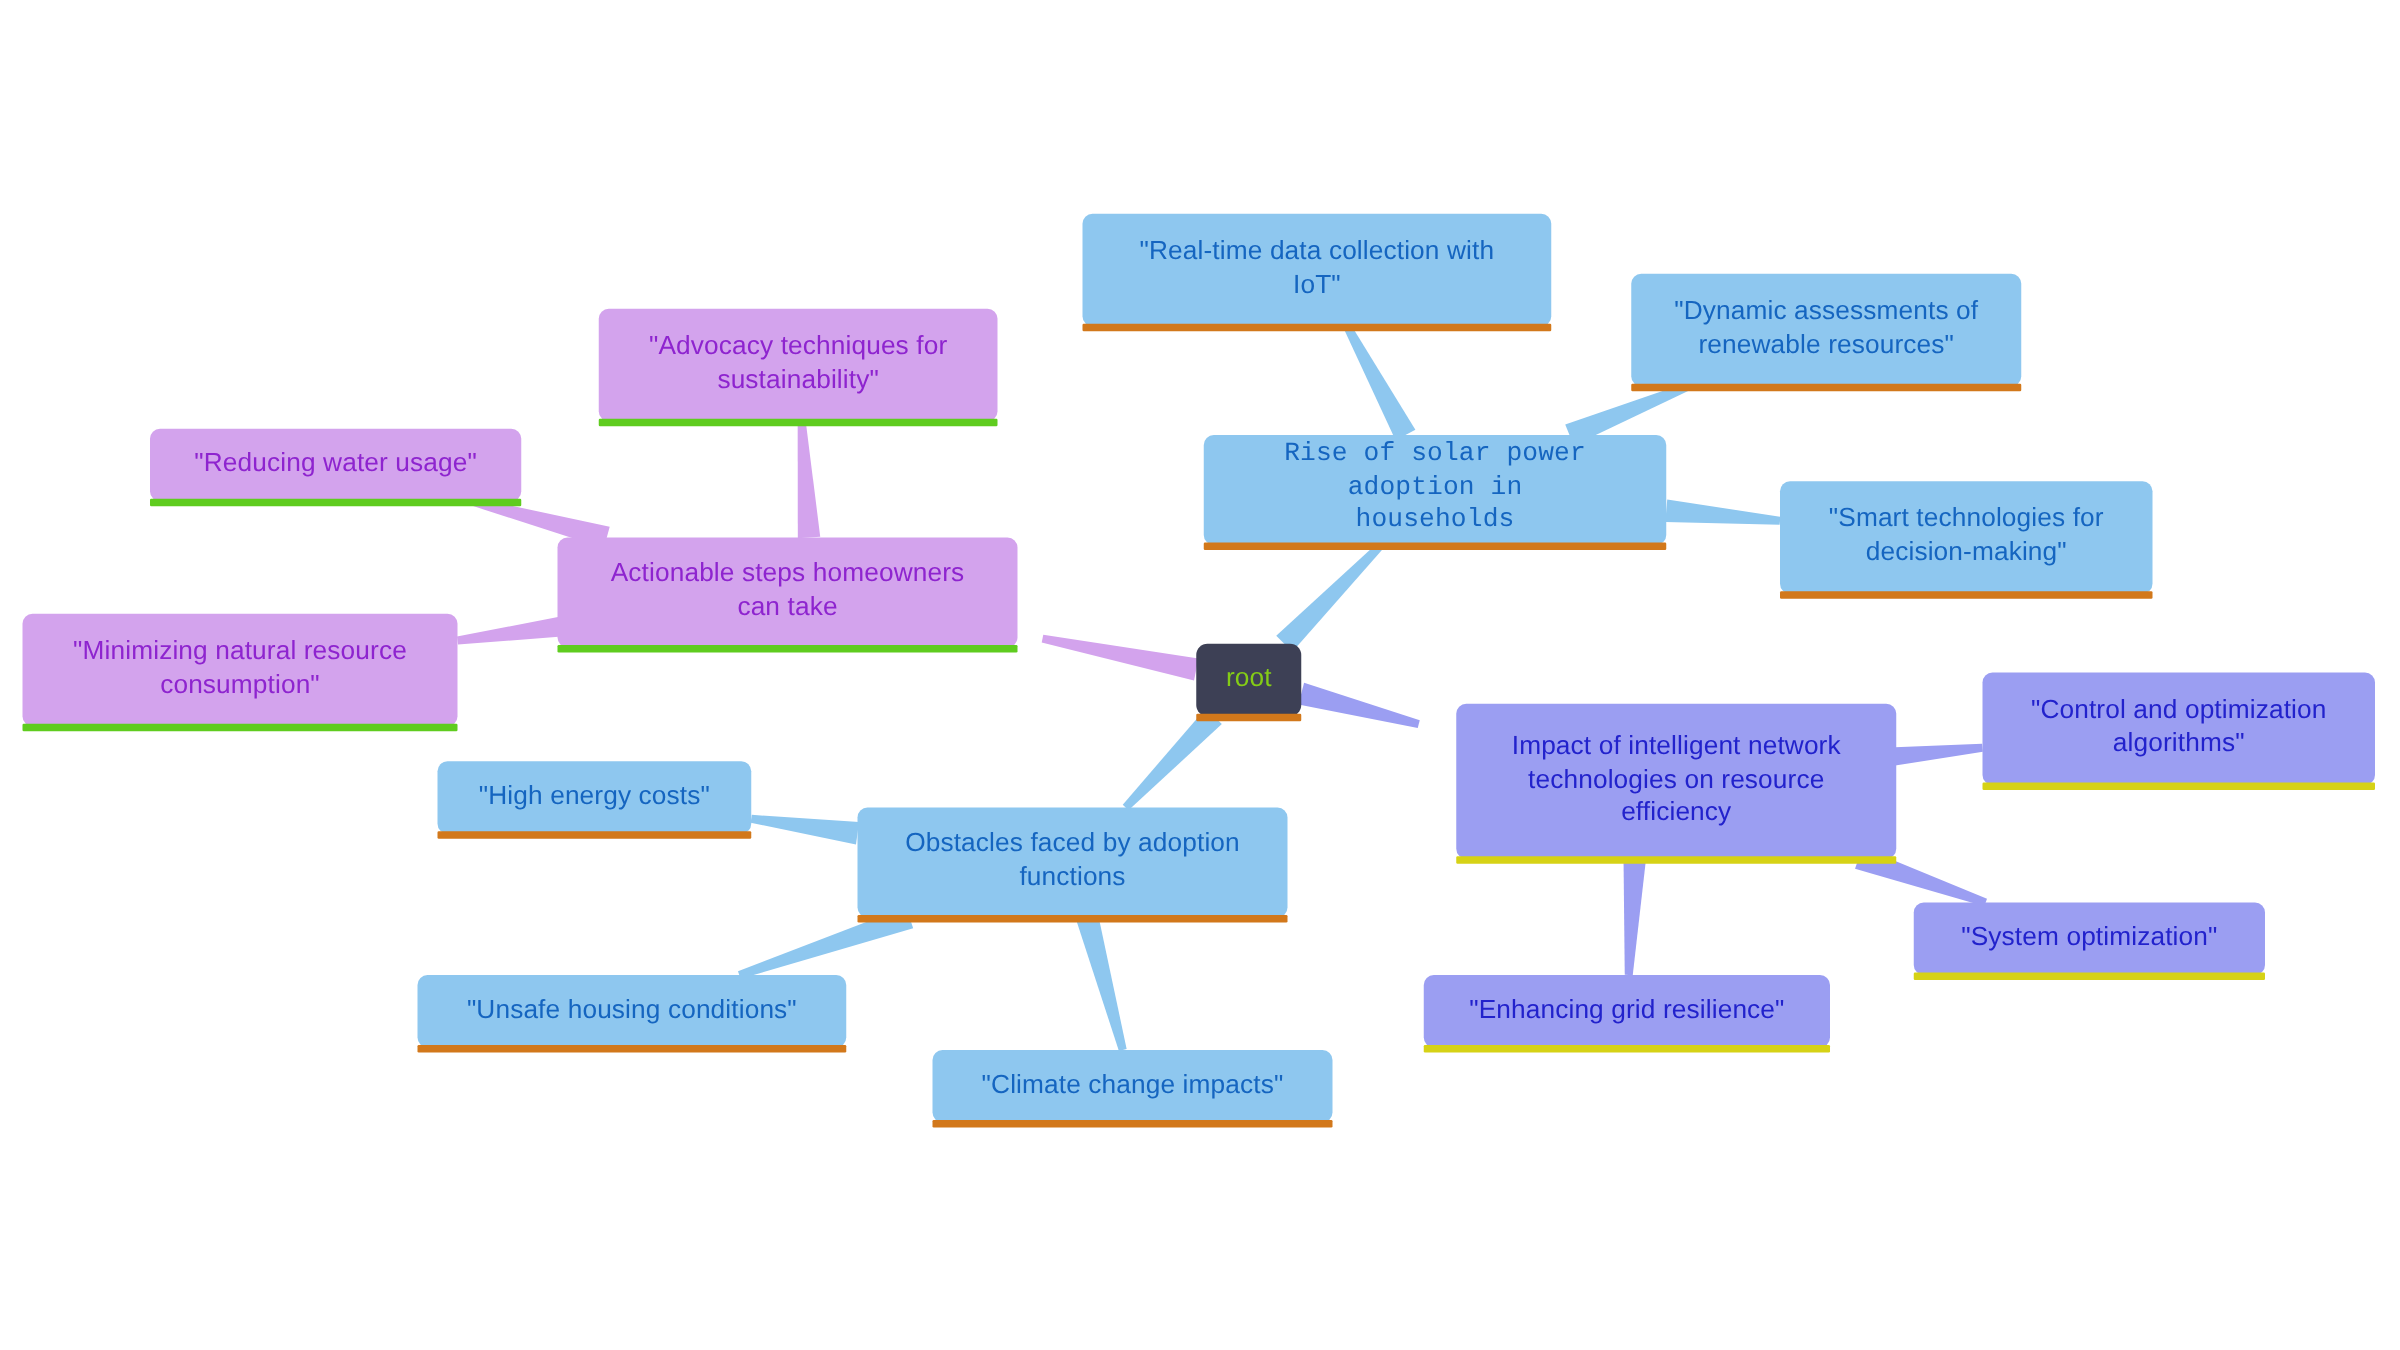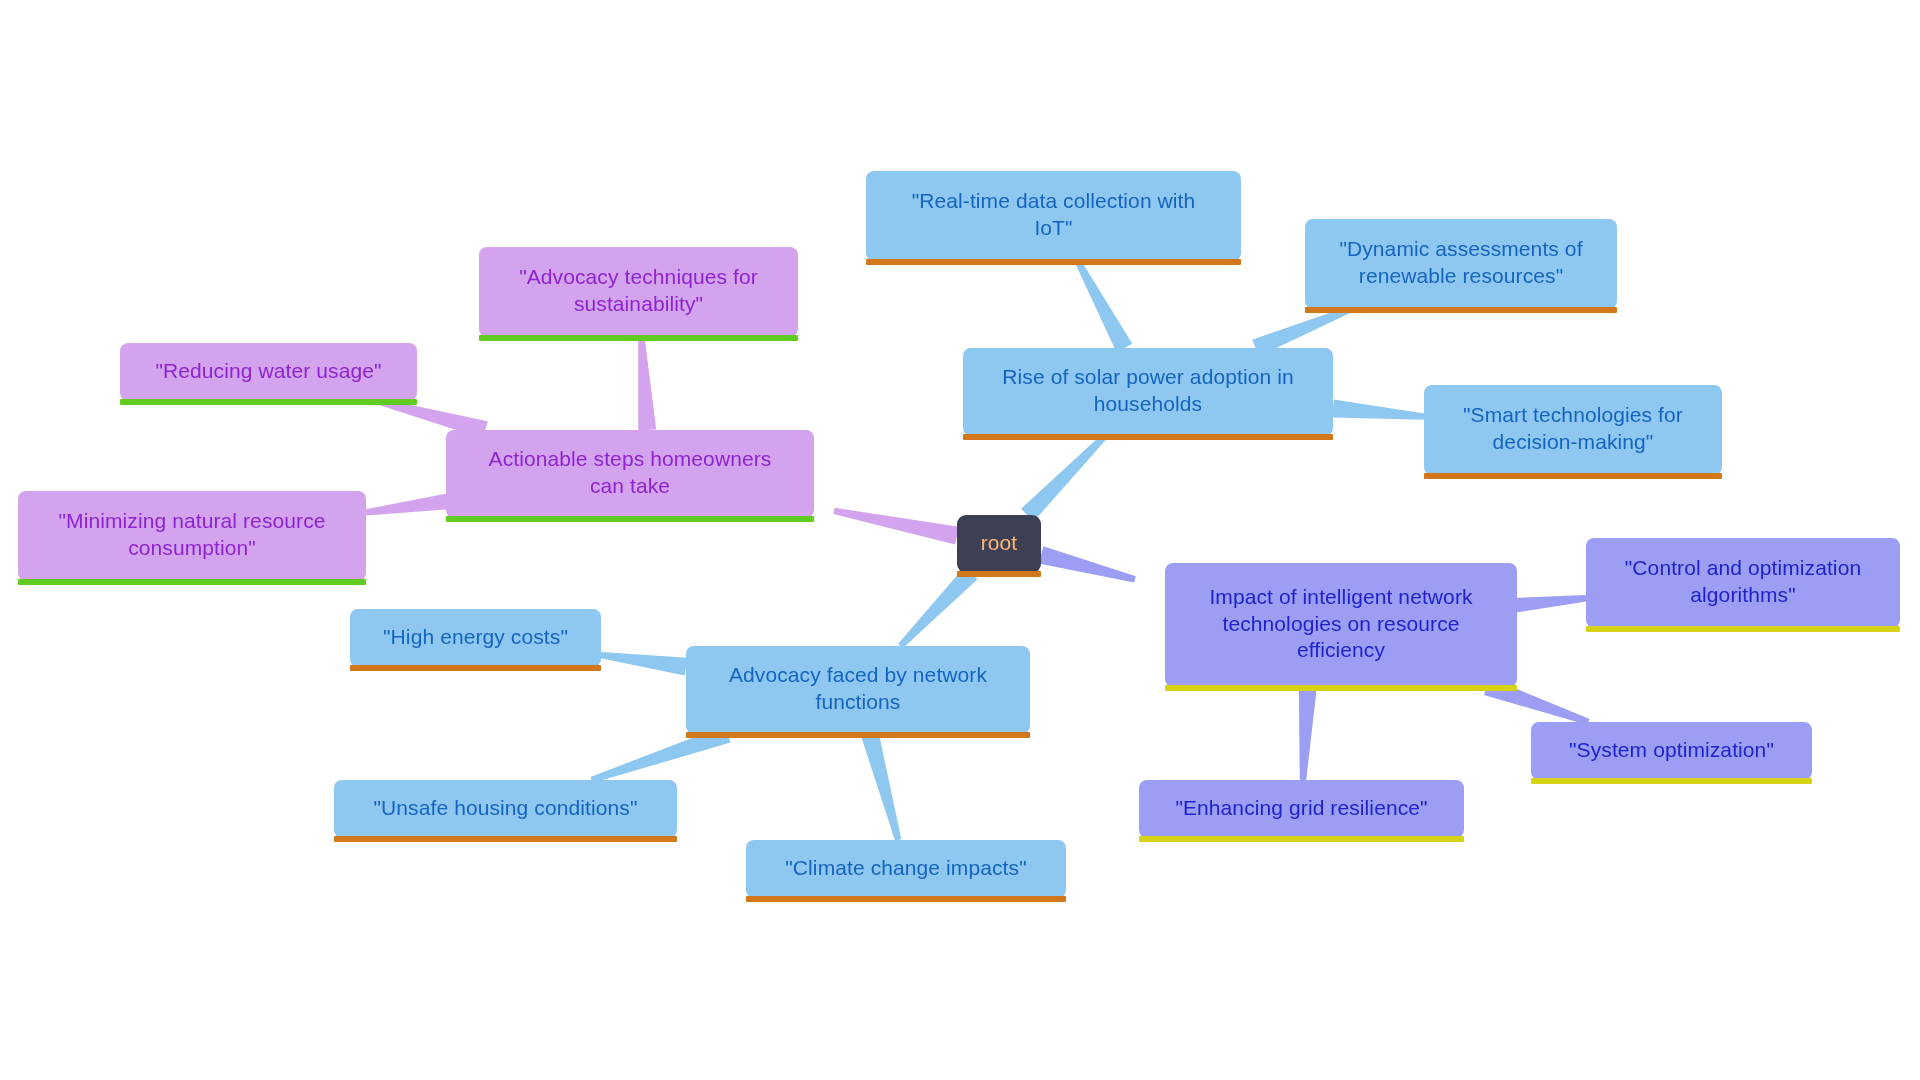--- a/index.html
+++ b/index.html
@@ -65,21 +65,21 @@
   .branch-purple .underline { background: #5fcc1f; }
 
   .branch-indigo {
     background: #9b9ef2;
     color: #2222cc;
   }
   .branch-indigo .underline { background: #d6d216; }
 
   .branch-root {
     background: #3d4055;
-    color: #fdba74;
+    color: #84cc16;
     border-radius: 9px;
   }
   .branch-root .underline { background: #d2781b; }
 
   .size-root { font-size: 21px; }
   .size-trunk { font-size: 21px; }
   .size-leaf { font-size: 21px; }
 </style>
 </head>
 <body>
@@ -98,36 +98,36 @@
       <polygon points="687.2123772585745,657.6990261293458 601.4310674697153,651.8906050783788 600.5689325302847,658.2322707386146 684.7876227414255,675.5349607987587" fill="#8ec7ef"></polygon>
       <polygon points="724.7851791033328,725.4727985620401 590.3798283870674,776.968106155392 592.4268943020083,783.031893844608 730.5425519891043,742.5272014379599" fill="#8ec7ef"></polygon>
       <polygon points="861.1060007685948,736.3310521330868 895.1326612292061,840.8288185362086 901.3142661450955,839.1711814637914 878.4917645945337,731.6689478669132" fill="#8ec7ef"></polygon>
       <polygon points="1038.7384337992487,563.6150641122961 1134.195887573066,582.4050142484745 1135.804112426934,576.2103703669101 1043.2615662007513,546.1926281953963" fill="#9b9ef2"></polygon>
       <polygon points="1487.8708937665458,616.8466533447893 1586.309651116994,601.4488718065423 1585.690348883006,595.0789059712355 1486.1291062334542,598.9311244329886" fill="#9b9ef2"></polygon>
       <polygon points="1484.0305206443138,695.0105734855653 1587.471962895756,725.0208036902291 1589.5835926597997,718.9791963097709 1489.9694793556862,678.018552728027" fill="#9b9ef2"></polygon>
       <polygon points="1298.8108847720755,686.5359441925091 1299.801539223308,779.8350023795588 1306.1930259940834,780.1649976204412 1316.786941314881,687.4640558074909" fill="#9b9ef2"></polygon>
     </svg>
   <div id="node-layer">
       <div class="node branch-root size-root" style="left: 957px; top: 515px; width: 84px; height: 58px;"><span class="node-label">root</span><span class="underline"></span></div>
-      <div class="node branch-blue size-trunk" style="left: 963px; top: 348px; width: 370px; height: 88px;"><span class="node-label">Rise of solar power adoption in
+      <div class="node branch-blue size-trunk" style="left: 963px; top: 348px; width: 370px; height: 88px; font-family: Liberation Mono, monospace;"><span class="node-label">Rise of solar power adoption in
 households</span><span class="underline"></span></div>
       <div class="node branch-blue size-leaf" style="left: 866px; top: 171px; width: 375px; height: 90px;"><span class="node-label">"Real-time data collection with
 IoT"</span><span class="underline"></span></div>
       <div class="node branch-blue size-leaf" style="left: 1305px; top: 219px; width: 312px; height: 90px;"><span class="node-label">"Dynamic assessments of
 renewable resources"</span><span class="underline"></span></div>
       <div class="node branch-blue size-leaf" style="left: 1424px; top: 385px; width: 298px; height: 90px;"><span class="node-label">"Smart technologies for
 decision-making"</span><span class="underline"></span></div>
       <div class="node branch-purple size-trunk" style="left: 446px; top: 430px; width: 368px; height: 88px;"><span class="node-label">Actionable steps homeowners
 can take</span><span class="underline"></span></div>
       <div class="node branch-purple size-leaf" style="left: 479px; top: 247px; width: 319px; height: 90px;"><span class="node-label">"Advocacy techniques for
 sustainability"</span><span class="underline"></span></div>
       <div class="node branch-purple size-leaf" style="left: 120px; top: 343px; width: 297px; height: 58px;"><span class="node-label">"Reducing water usage"</span><span class="underline"></span></div>
       <div class="node branch-purple size-leaf" style="left: 18px; top: 491px; width: 348px; height: 90px;"><span class="node-label">"Minimizing natural resource
 consumption"</span><span class="underline"></span></div>
-      <div class="node branch-blue size-trunk" style="left: 686px; top: 646px; width: 344px; height: 88px;"><span class="node-label">Advocacy faced by network
+      <div class="node branch-blue size-trunk" style="left: 686px; top: 646px; width: 344px; height: 88px;"><span class="node-label">Obstacles faced by adoption
 functions</span><span class="underline"></span></div>
       <div class="node branch-blue size-leaf" style="left: 350px; top: 609px; width: 251px; height: 58px;"><span class="node-label">"High energy costs"</span><span class="underline"></span></div>
       <div class="node branch-blue size-leaf" style="left: 334px; top: 780px; width: 343px; height: 58px;"><span class="node-label">"Unsafe housing conditions"</span><span class="underline"></span></div>
       <div class="node branch-blue size-leaf" style="left: 746px; top: 840px; width: 320px; height: 58px;"><span class="node-label">"Climate change impacts"</span><span class="underline"></span></div>
       <div class="node branch-indigo size-trunk" style="left: 1165px; top: 563px; width: 352px; height: 124px;"><span class="node-label">Impact of intelligent network
 technologies on resource
 efficiency</span><span class="underline"></span></div>
       <div class="node branch-indigo size-leaf" style="left: 1586px; top: 538px; width: 314px; height: 90px;"><span class="node-label">"Control and optimization
 algorithms"</span><span class="underline"></span></div>
       <div class="node branch-indigo size-leaf" style="left: 1531px; top: 722px; width: 281px; height: 58px;"><span class="node-label">"System optimization"</span><span class="underline"></span></div>

